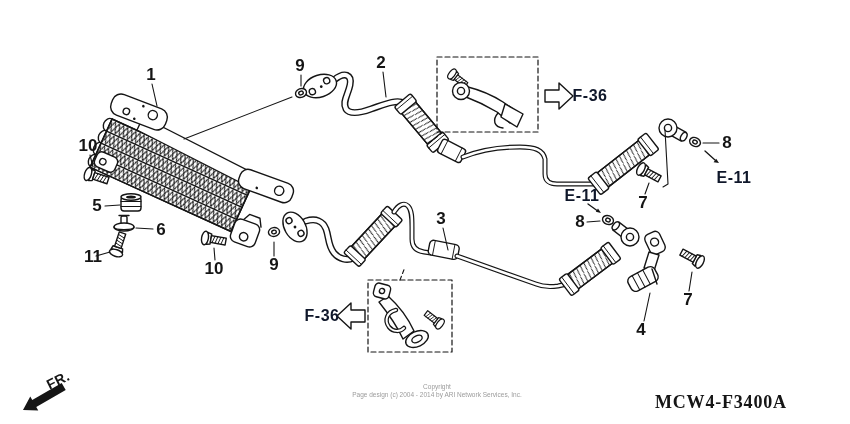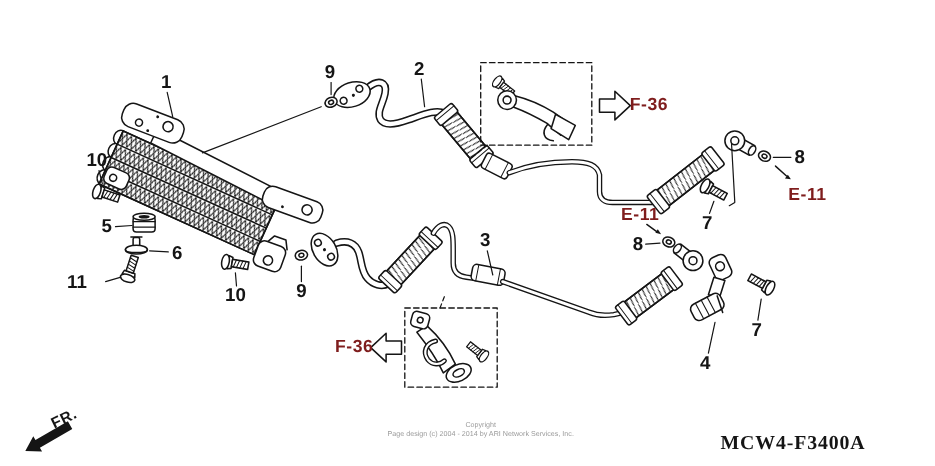--- a/index.html
+++ b/index.html
@@ -2,21 +2,21 @@
 <html><head>
 <meta charset="utf-8">
 <style>
   html,body{margin:0;padding:0;background:#fff;}
   .stage{position:relative;width:850px;height:424px;background:#ffffff;overflow:hidden;
          font-family:"Liberation Sans",sans-serif;color:#151515;}
   .stage svg{position:absolute;left:0;top:0;}
   .callout{position:absolute;transform:translate(-50%,-50%);font-weight:bold;font-size:17px;
            color:#151515;white-space:nowrap;user-select:none;}
   .ref-label{position:absolute;transform:translate(-50%,-50%);font-weight:bold;font-size:16px;
-           letter-spacing:.5px;color:#7f1d1d;white-space:nowrap;}
+           letter-spacing:.5px;color:#0f172a;white-space:nowrap;}
   .fr-label{position:absolute;left:58px;top:380px;transform:translate(-50%,-50%) rotate(-26deg);
            font-weight:bold;font-size:14px;letter-spacing:.5px;}
   .diagram-code{position:absolute;left:655px;top:392px;font-family:"Liberation Serif",serif;
            font-size:18px;font-weight:600;letter-spacing:.8px;}
   .copyright{position:absolute;left:437px;top:383px;transform:translateX(-50%);text-align:center;
            font-size:6.5px;line-height:8px;color:#9b9b9b;white-space:nowrap;}
 </style>
 </head>
 <body>
 
@@ -297,21 +297,21 @@
       <div class="callout" style="left: 97px; top: 206px;">5</div>
       <div class="callout" style="left: 161px; top: 230px;">6</div>
       <div class="callout" style="left: 643px; top: 203px;">7</div>
       <div class="callout" style="left: 688px; top: 300px;">7</div>
       <div class="callout" style="left: 727px; top: 143px;">8</div>
       <div class="callout" style="left: 580px; top: 222px;">8</div>
       <div class="callout" style="left: 300px; top: 66px;">9</div>
       <div class="callout" style="left: 274px; top: 265px;">9</div>
       <div class="callout" style="left: 88px; top: 146px;">10</div>
       <div class="callout" style="left: 214px; top: 269px;">10</div>
-      <div class="callout" style="left: 70px; top: 257px;">11</div>
+      <div class="callout" style="left: 93px; top: 257px;">11</div>
       <div class="ref-label" style="left: 590px; top: 96px;">F-36</div>
       <div class="ref-label" style="left: 322px; top: 316px;">F-36</div>
       <div class="ref-label" style="left: 582px; top: 196px;">E-11</div>
       <div class="ref-label" style="left: 734px; top: 178px;">E-11</div>
     </div>
 
 <div class="fr-label">FR.</div>
 
 <div class="diagram-code">MCW4-F3400A</div>
 

